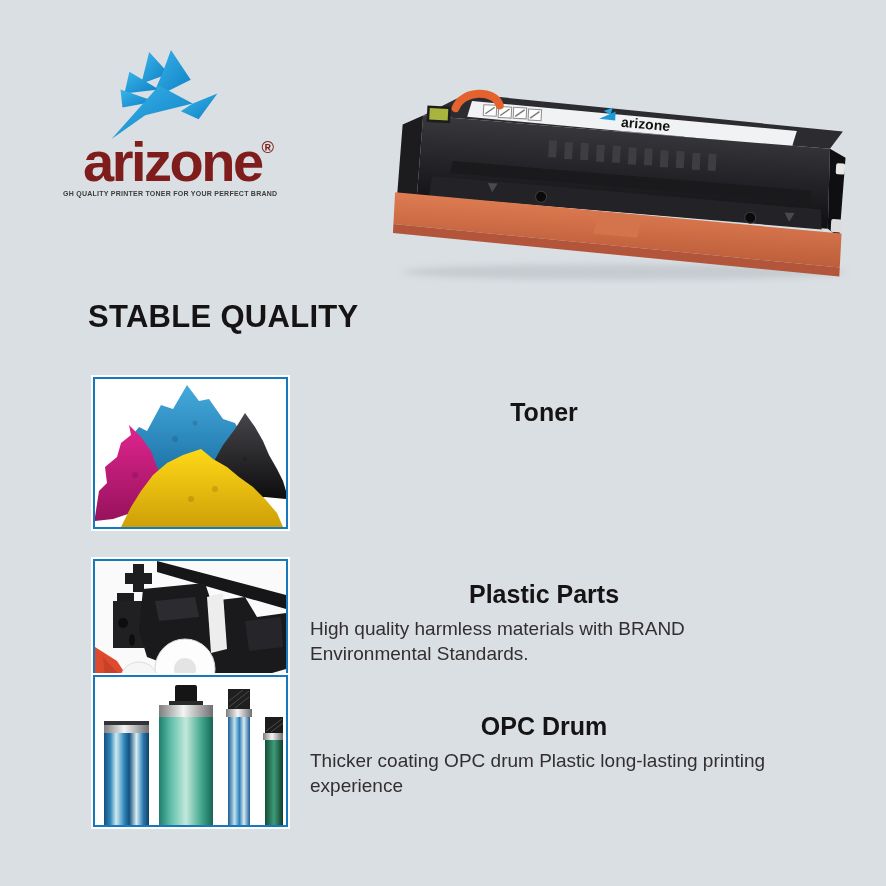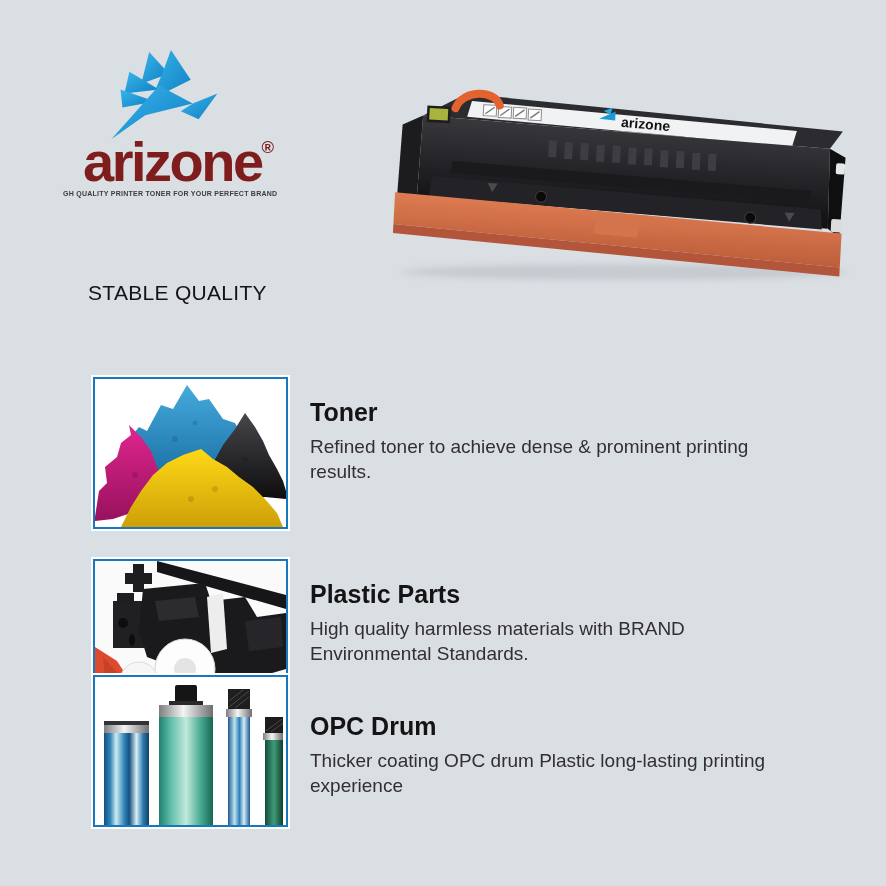--- a/index.html
+++ b/index.html
@@ -13,35 +13,35 @@
   .wordmark{margin-top:-6px;line-height:.85;font-size:56px;font-weight:bold;
             letter-spacing:-2.5px;color:#7f1d1d;white-space:nowrap;margin-left:20px;}
   .wordmark sup{font-size:17px;font-weight:bold;letter-spacing:0;vertical-align:28px;}
   .tagline{margin-top:4px;font-size:7px;letter-spacing:.25px;color:#3c3c3c;
            font-weight:bold;white-space:nowrap;}
 
   
   .cartridge{position:absolute;left:392px;top:86px;width:460px;height:198px;}
 
   
-  .section-heading{position:absolute;left:88px;top:282px;font-size:21px;
-                   font-weight:normal;letter-spacing:.3px;line-height:1;
+  .section-heading{position:absolute;left:88px;top:301px;font-size:31px;
+                   font-weight:bold;letter-spacing:.3px;line-height:1;
                    color:var(--heading-text,#161314);}
 
   
   .feature-row{position:absolute;left:93px;width:700px;height:152px;}
   .row-1{top:377px;} .row-2{top:559px;} .row-3{top:675px;}
   .feature-image{position:absolute;left:0;top:0;width:191px;height:148px;
                  background:#fff;border:2px solid var(--frame-border,#1878be);
                  box-shadow:0 0 0 2px #ffffff;}
   .feature-image svg{display:block;width:191px;height:148px;}
   .feature-text{position:absolute;left:217px;top:0;width:468px;padding-top:23px;}
   .row-3 .feature-text{padding-top:39px;}
   .feature-title{margin:0 0 9px 0;font-size:25px;font-weight:bold;
-                 color:var(--heading-text,#161314);line-height:1;}
+                 color:var(--heading-text,#161314);line-height:1;text-align:center;}
   .feature-desc{margin:0;font-size:19px;line-height:1.33;color:var(--body-text,#332f30);}
 </style>
 </head>
 <body>
 
 <div class="canvas">
 
   <div class="logo">
     <svg class="bird" viewBox="0 0 110 95">
       <defs>
@@ -180,21 +180,20 @@
             <circle cx="100" cy="44" r="2.5"></circle>
           <circle cx="40" cy="96" r="3"></circle>
             <circle cx="120" cy="110" r="3"></circle>
           <circle cx="150" cy="80" r="2.5"></circle>
             <circle cx="96" cy="120" r="3"></circle>
         </g>
       </svg>
     </div>
     <div class="feature-text">
       <h3 class="feature-title">Toner</h3>
-      <p class="feature-desc">Refined toner to achieve dense &amp; prominent printing results.</p>
     </div>
   </div>
 
   <div class="feature-row row-2">
     <div class="feature-image">
       <svg viewBox="0 0 191 148">
         <rect width="191" height="148" fill="#fafafa"></rect>
         <polygon points="128,148 191,118 191,148" fill="#c9c9c9"></polygon>
         <polygon points="62,0 191,34 191,48 62,11" fill="#161618"></polygon>
         <g fill="#1d1d1f">

